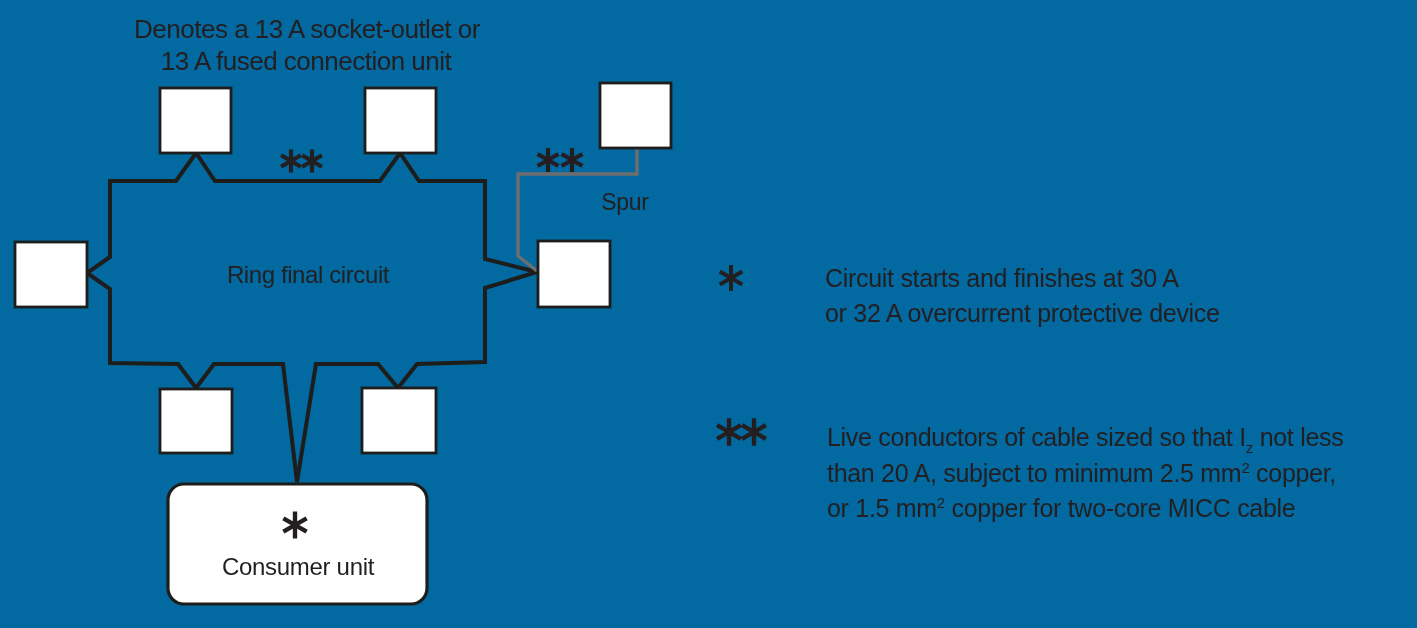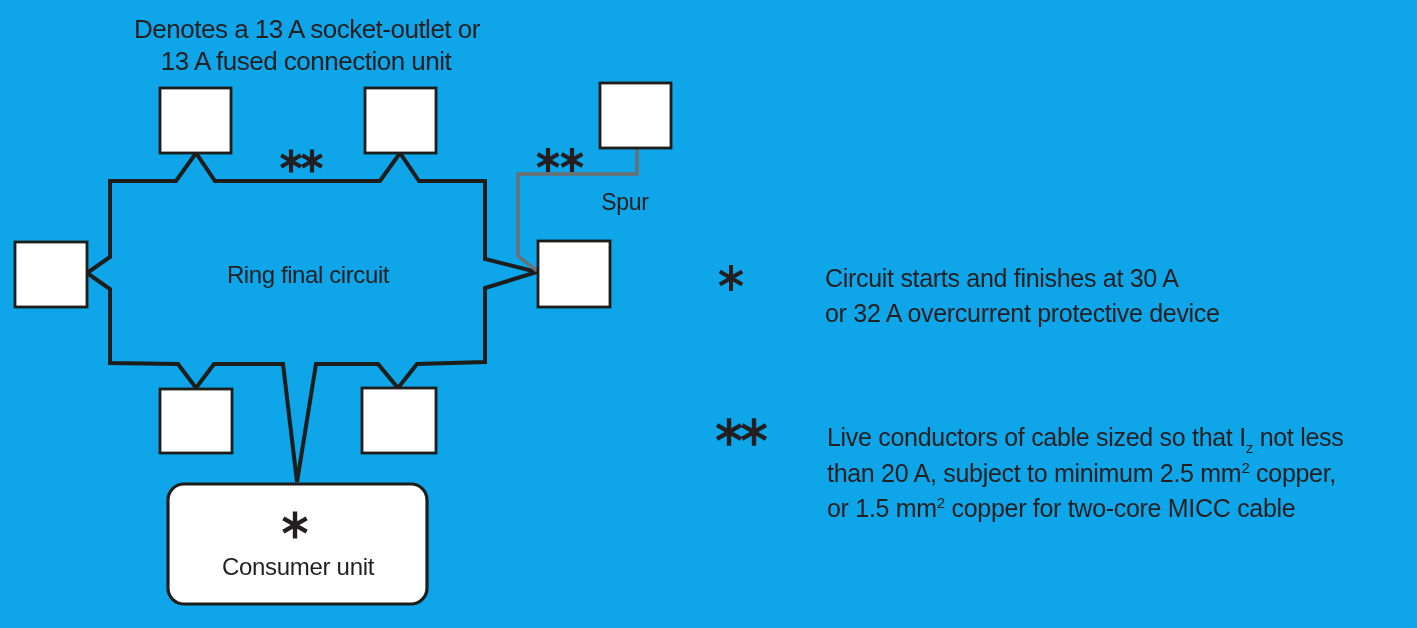--- a/index.html
+++ b/index.html
@@ -1,19 +1,19 @@
 <!DOCTYPE html>
 <html><head>
 <meta charset="utf-8">
 <style>
   html,body{margin:0;padding:0;background:#ffffff;}
   .canvas{
     position:relative;
     width:1417px;height:628px;
-    background:#0ea5e9;
+    background:#0369a1;
     overflow:hidden;
     font-family:"Liberation Sans", sans-serif;
   }
   svg.scene{position:absolute;left:0;top:0;}
   .dg-text{
     fill:#231f20;
     font-family:"Liberation Sans", sans-serif;
   }
   .caption{font-size:26px;letter-spacing:-0.5px;}
   .ring-lbl{font-size:24px;letter-spacing:-0.4px;}

